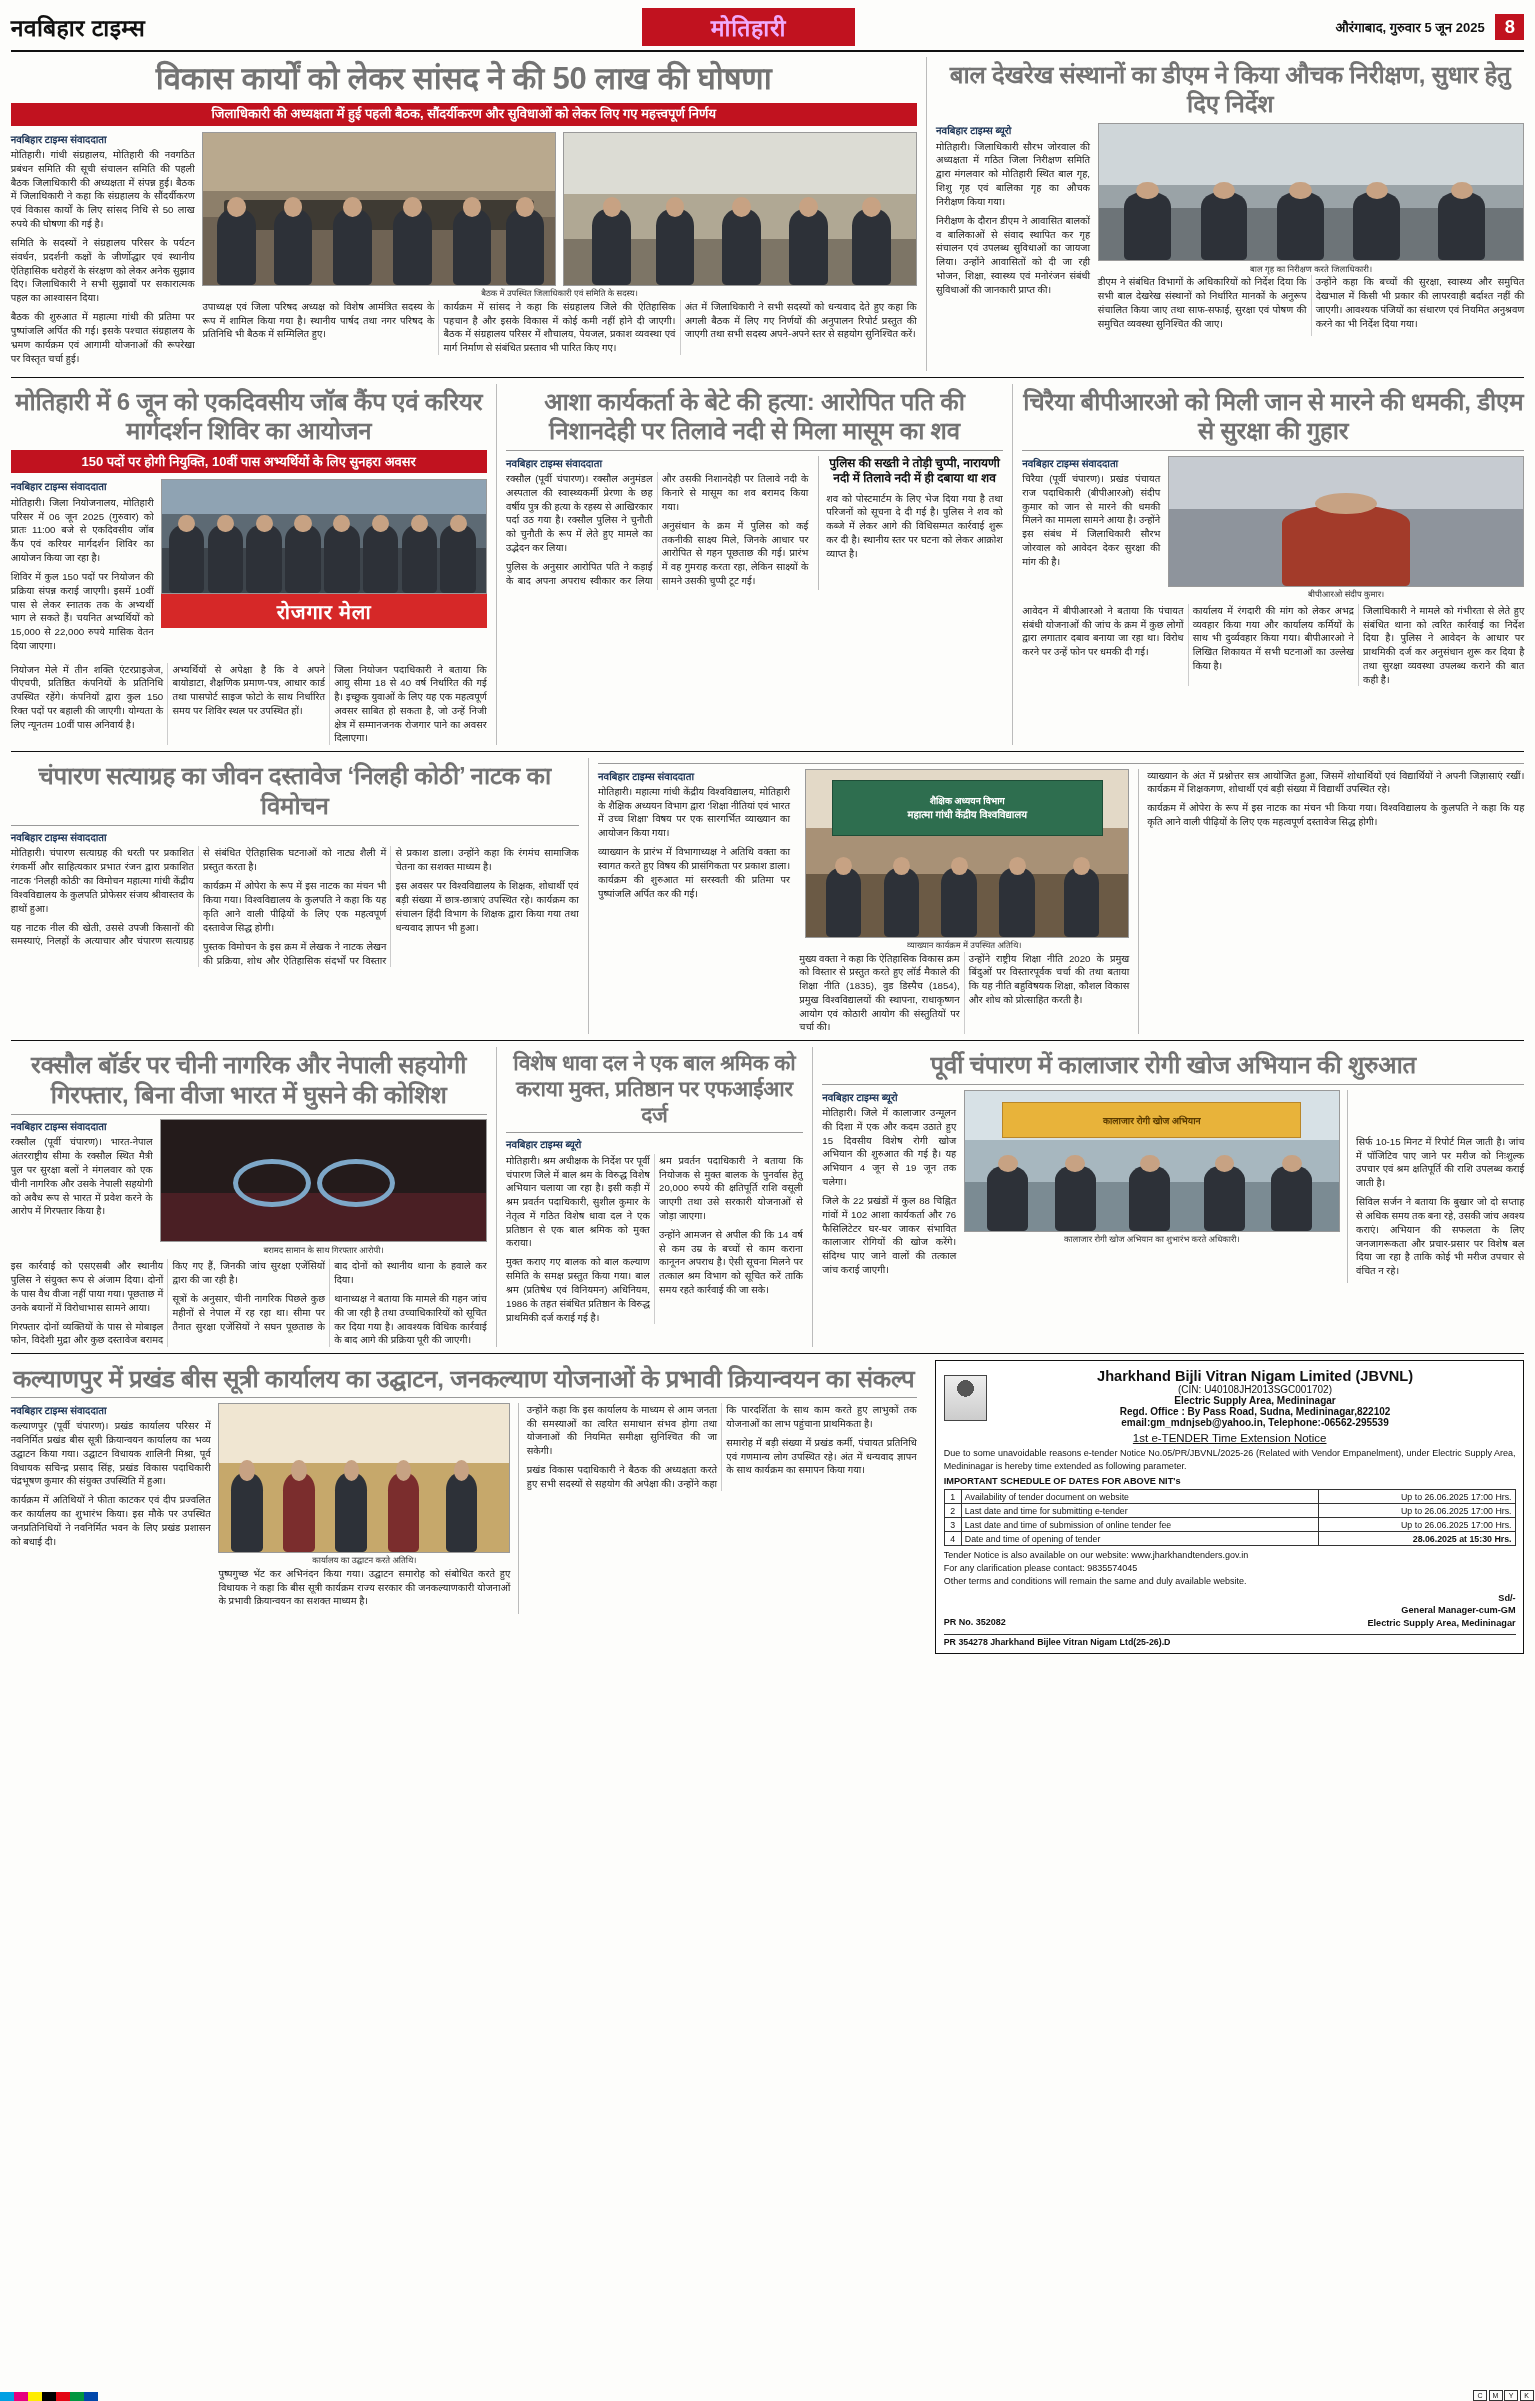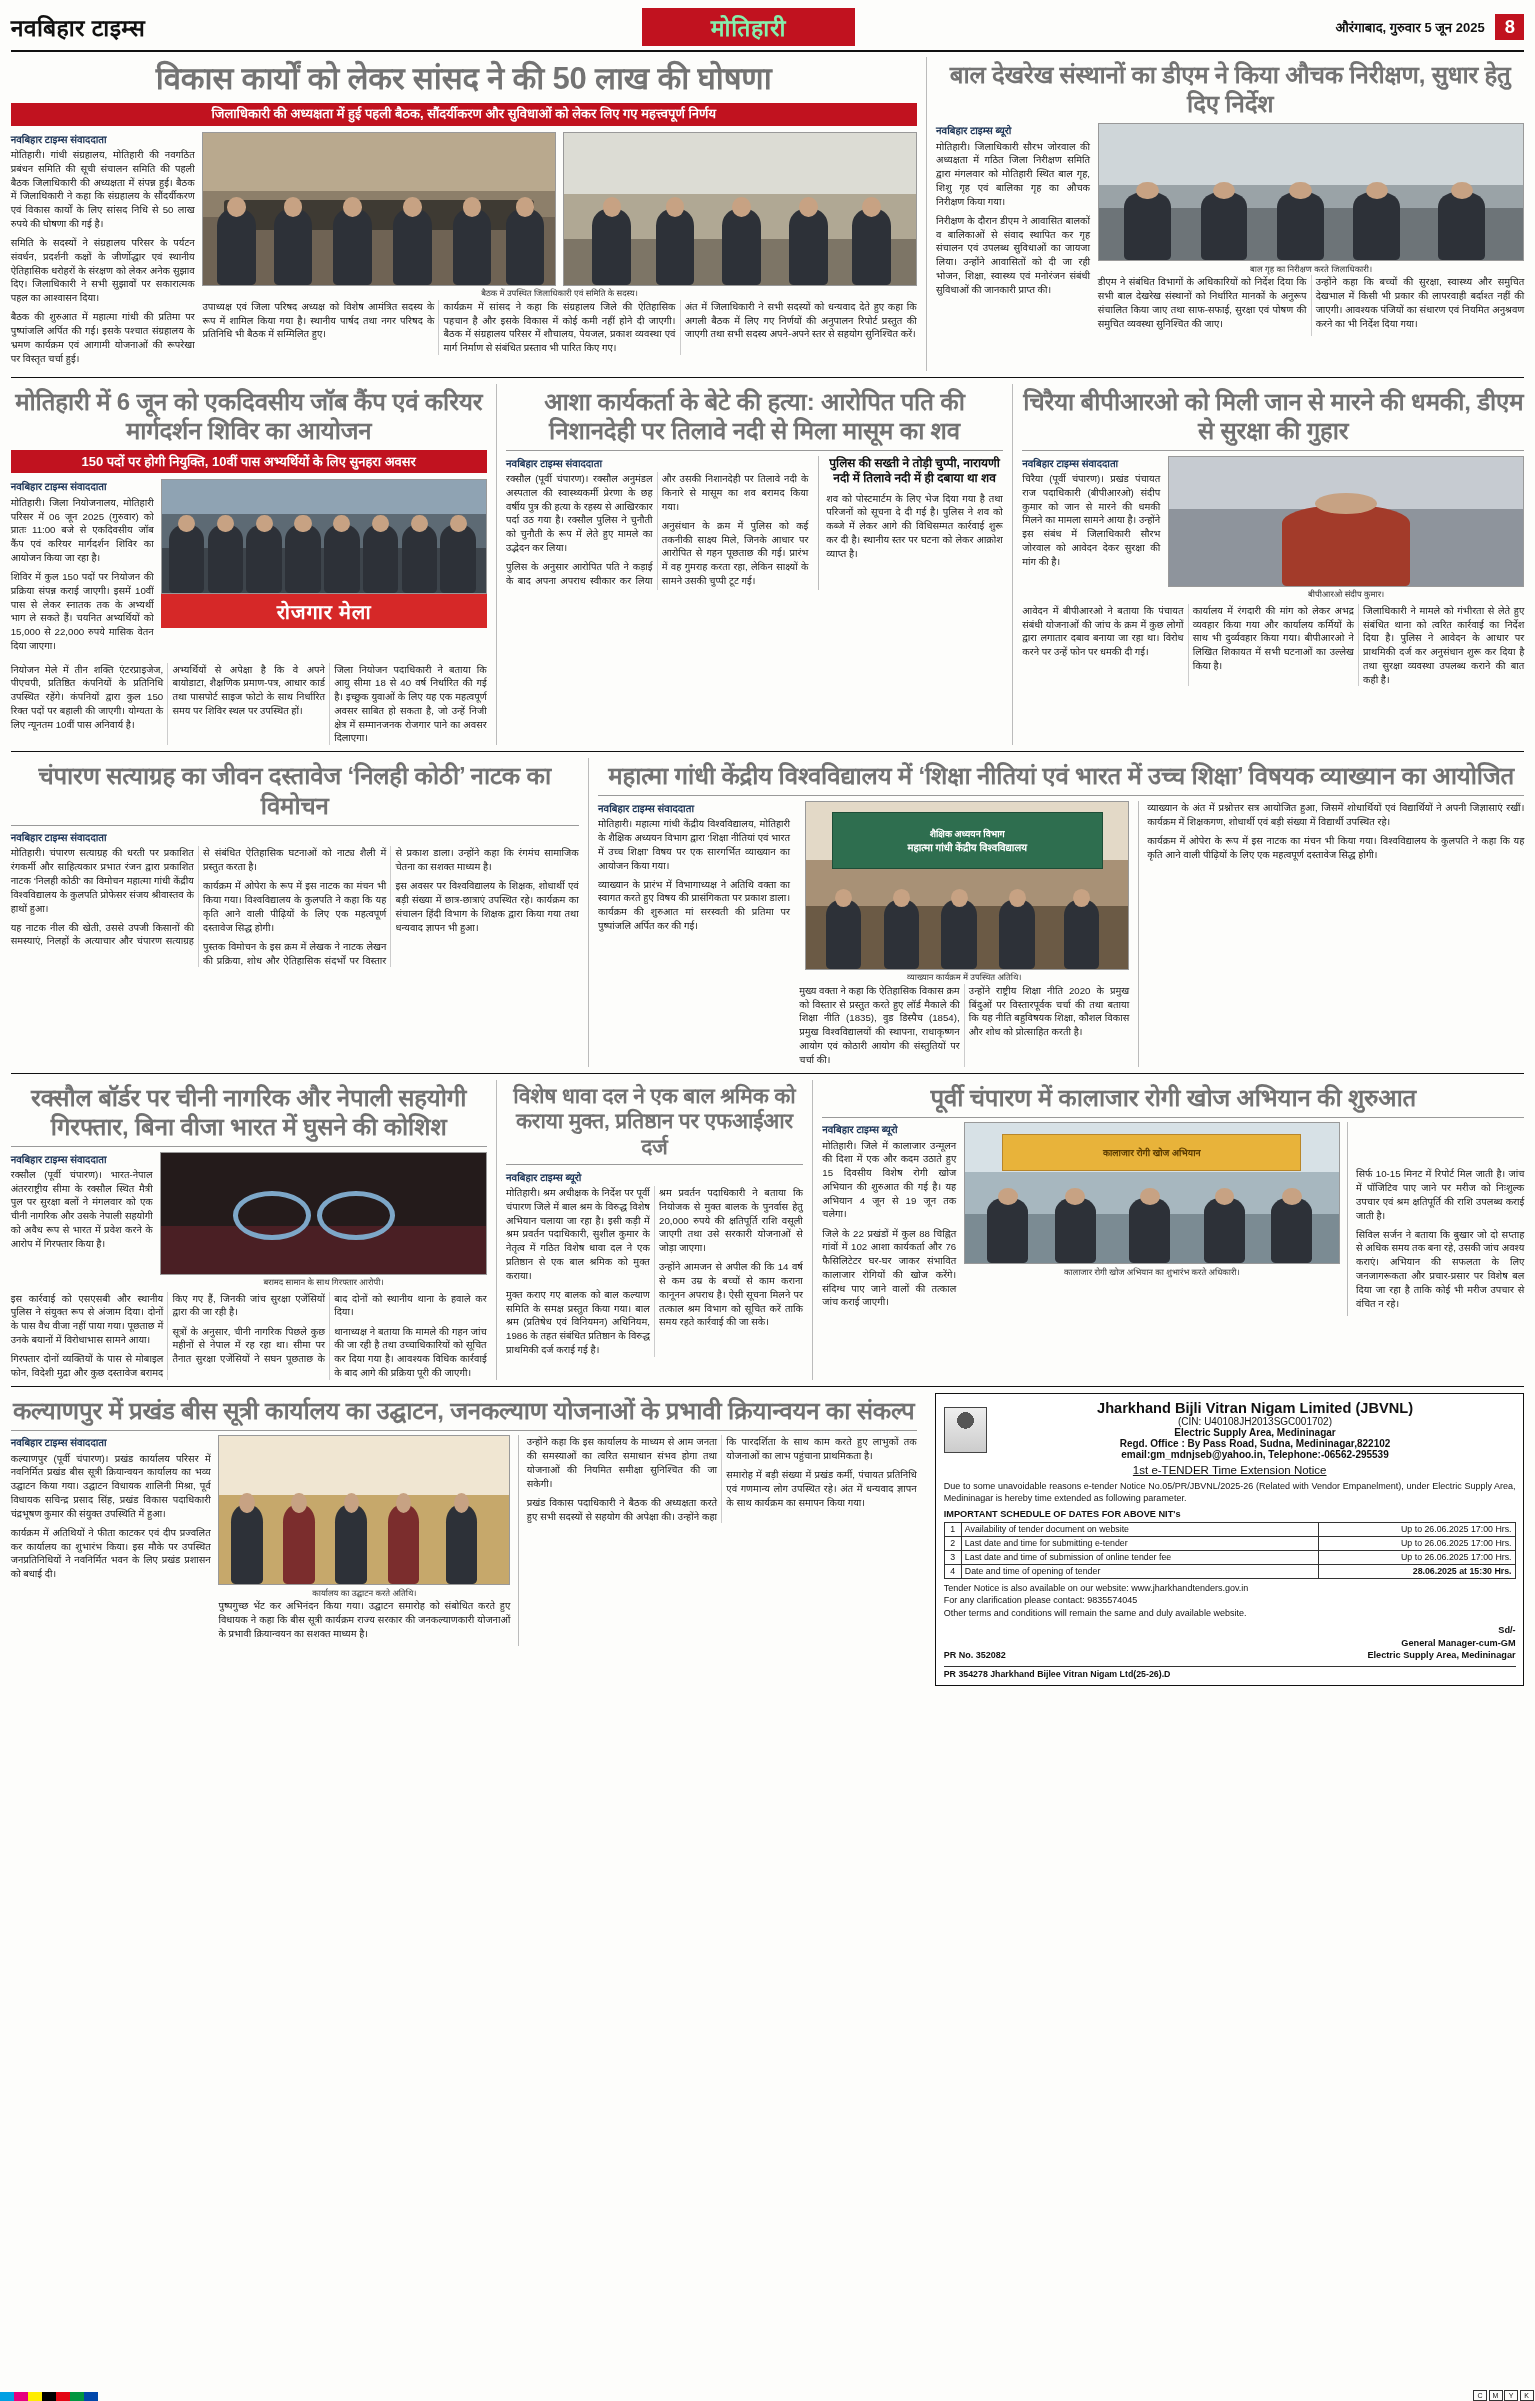--- a/index.html
+++ b/index.html
@@ -37,21 +37,21 @@
     color: #111;
   }
   .mast-center {
     flex: 1 1 auto;
     display: flex;
     align-items: center;
     justify-content: center;
   }
   .mast-city {
     background: #c1121f;
-    color: #86efac;
+    color: #f0abfc;
     font-size: 23px;
     font-weight: bold;
     padding: 3.1px 69px;
     letter-spacing: 0.8px;
   }
   .mast-right {
     flex: 0 0 330px;
     display: flex;
     align-items: center;
     justify-content: flex-end;
@@ -390,21 +390,20 @@
         <p>मोतिहारी। चंपारण सत्याग्रह की धरती पर प्रकाशित रंगकर्मी और साहित्यकार प्रभात रंजन द्वारा प्रकाशित नाटक ‘निलही कोठी’ का विमोचन महात्मा गांधी केंद्रीय विश्वविद्यालय के कुलपति प्रोफेसर संजय श्रीवास्तव के हाथों हुआ।</p>
         <p>यह नाटक नील की खेती, उससे उपजी किसानों की समस्याएं, निलहों के अत्याचार और चंपारण सत्याग्रह से संबंधित ऐतिहासिक घटनाओं को नाट्य शैली में प्रस्तुत करता है।</p>
         <p>कार्यक्रम में ओपेरा के रूप में इस नाटक का मंचन भी किया गया। विश्वविद्यालय के कुलपति ने कहा कि यह कृति आने वाली पीढ़ियों के लिए एक महत्वपूर्ण दस्तावेज सिद्ध होगी।</p>
         <p>पुस्तक विमोचन के इस क्रम में लेखक ने नाटक लेखन की प्रक्रिया, शोध और ऐतिहासिक संदर्भों पर विस्तार से प्रकाश डाला। उन्होंने कहा कि रंगमंच सामाजिक चेतना का सशक्त माध्यम है।</p>
         <p>इस अवसर पर विश्वविद्यालय के शिक्षक, शोधार्थी एवं बड़ी संख्या में छात्र-छात्राएं उपस्थित रहे। कार्यक्रम का संचालन हिंदी विभाग के शिक्षक द्वारा किया गया तथा धन्यवाद ज्ञापन भी हुआ।</p>
         <p></p>
       </div>
     </div>
 
     <div class="col rule-v" style="flex:1 1 auto; padding-left:9.2px;">
-      <div class="hl small">महात्मा गांधी केंद्रीय विश्वविद्यालय में ‘शिक्षा नीतियां एवं भारत में उच्च शिक्षा’ विषयक व्याख्यान का आयोजित</div>
       <div class="hr-thin"></div>
       <div style="display:flex; gap:9.2px;">
         <div style="flex:0 0 192px;">
           <div class="byline">नवबिहार टाइम्स संवाददाता</div>
           <div class="body">
             <p>मोतिहारी। महात्मा गांधी केंद्रीय विश्वविद्यालय, मोतिहारी के शैक्षिक अध्ययन विभाग द्वारा ‘शिक्षा नीतियां एवं भारत में उच्च शिक्षा’ विषय पर एक सारगर्भित व्याख्यान का आयोजन किया गया।</p>
             <p>व्याख्यान के प्रारंभ में विभागाध्यक्ष ने अतिथि वक्ता का स्वागत करते हुए विषय की प्रासंगिकता पर प्रकाश डाला। कार्यक्रम की शुरुआत मां सरस्वती की प्रतिमा पर पुष्पांजलि अर्पित कर की गई।</p>
           </div>
         </div>
         <div style="flex:0 0 330px;">

